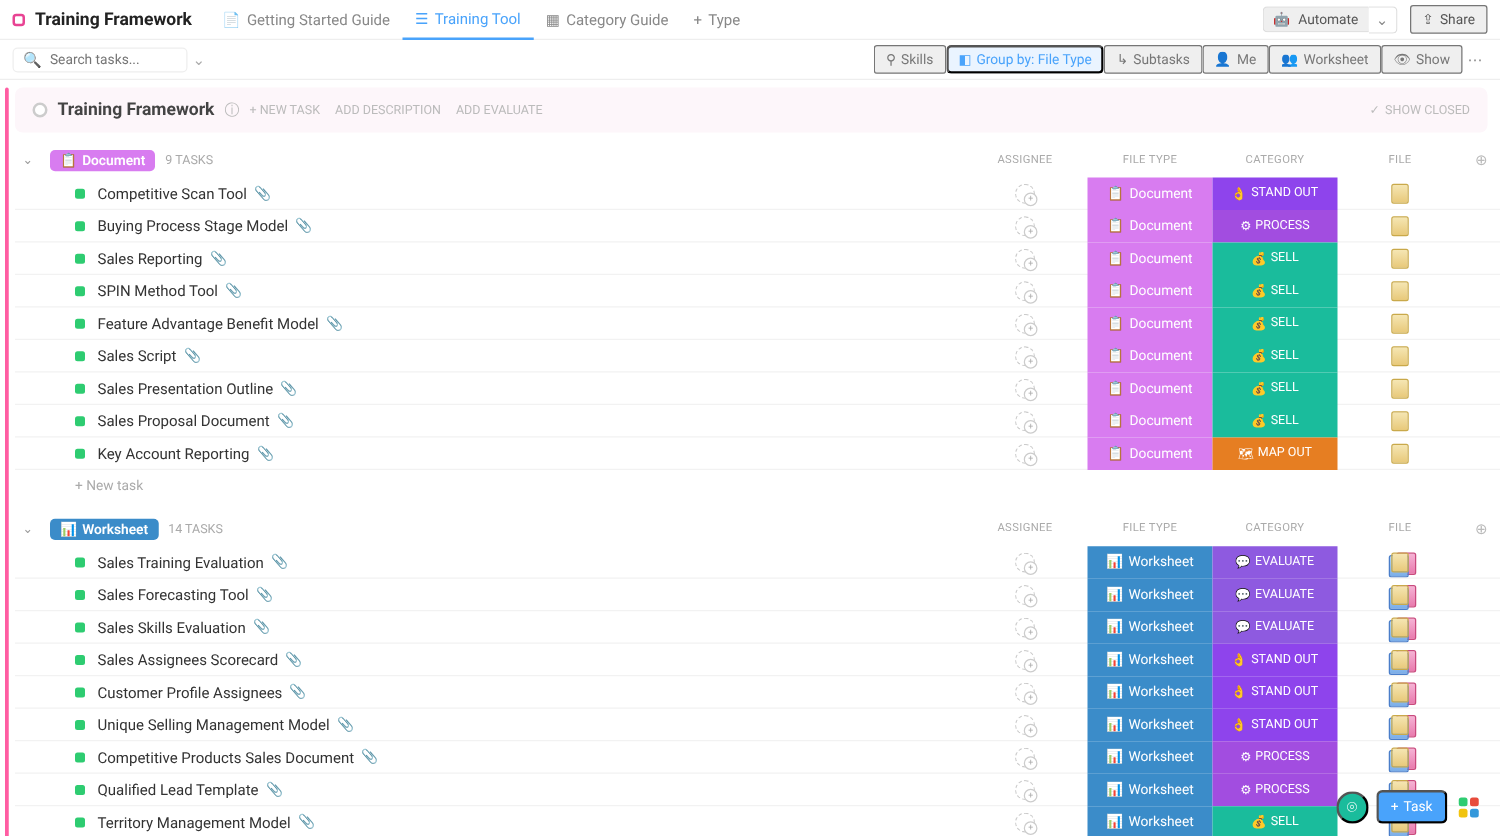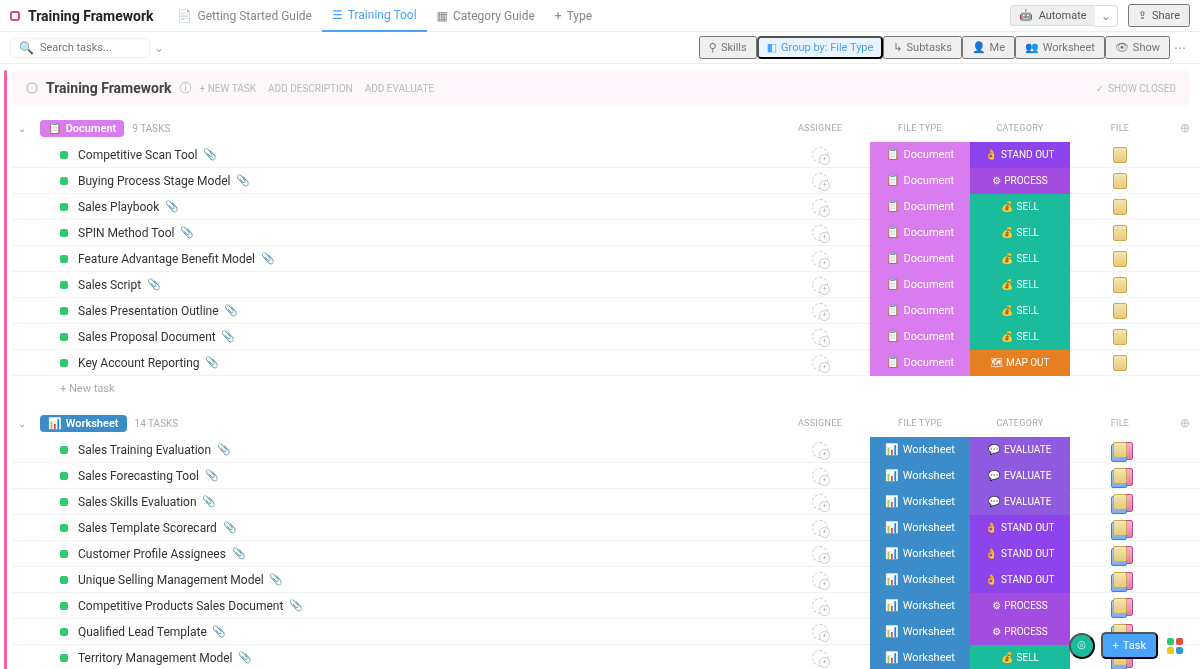--- a/index.html
+++ b/index.html
@@ -224,21 +224,21 @@
           <span>⚙</span>
           <span>PROCESS</span>
         </span>
       <span class="file">
           <span class="ficon "></span>
         </span>
       <span style="width:30px"></span>
       </div>
       <div class="task-row">
       <span class="sq"></span>
-      <span class="tname">Sales Playbook</span>
+      <span class="tname">Sales Reporting</span>
       <span class="clip">📎</span>
       <span class="spacer"></span>
       <span class="assignee">
           <span class="av"></span>
         </span>
       <span class="tag doc">
           <span>📋</span>
           <span>Document</span>
         </span>
       <span class="cat sell">
@@ -449,21 +449,21 @@
           <span>💬</span>
           <span>EVALUATE</span>
         </span>
       <span class="file">
           <span class="ficon stack"></span>
         </span>
       <span style="width:30px"></span>
       </div>
       <div class="task-row">
       <span class="sq"></span>
-      <span class="tname">Sales Template Scorecard</span>
+      <span class="tname">Sales Assignees Scorecard</span>
       <span class="clip">📎</span>
       <span class="spacer"></span>
       <span class="assignee">
           <span class="av"></span>
         </span>
       <span class="tag ws">
           <span>📊</span>
           <span>Worksheet</span>
         </span>
       <span class="cat standout">

